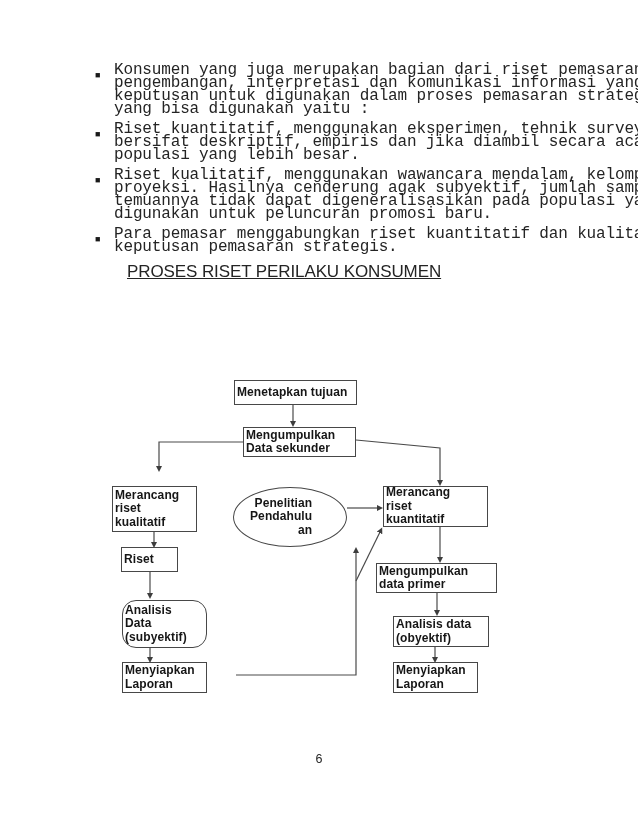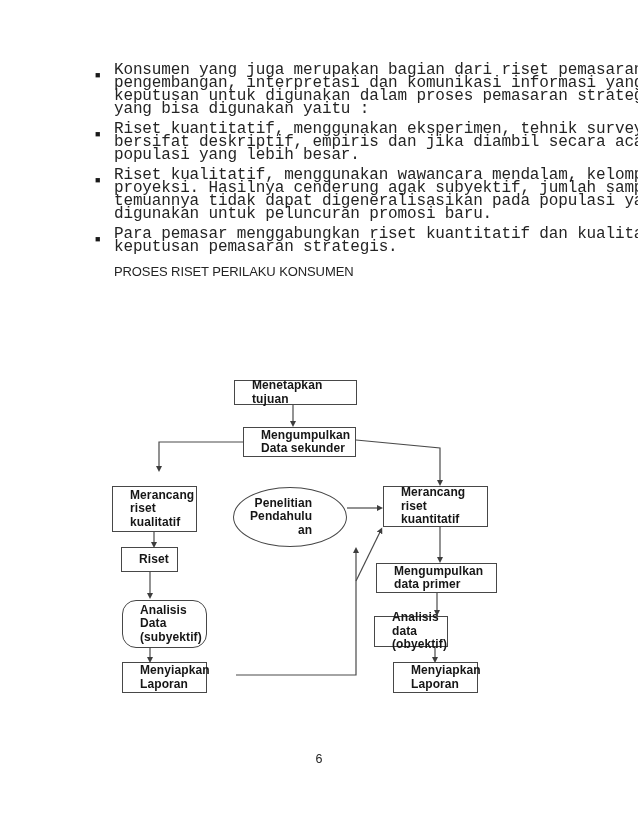--- a/index.html
+++ b/index.html
@@ -31,42 +31,43 @@
   }
   .ptext{
     flex:1;
     font-size:16px;
     line-height:13px;
     letter-spacing:-0.15px;
     white-space:pre;
     font-family:Liberation Mono, monospace;
   }
   .heading{
-    margin-left:19px;
+    margin-left:32px;
     margin-top:8px;
-    font-size:13px;
+    font-size:17px;
     line-height:20.6px;
     letter-spacing:-0.1px;
+    text-decoration:underline;
   }
   
   .diagram{
     position:absolute;
     left:90px;top:375px;
     width:480px;height:340px;
   }
   .diagram svg{position:absolute;left:0;top:0;}
   .cline{fill:none;stroke:#4a4a4a;stroke-width:1.2;}
   .node{
     position:absolute;
     box-sizing:border-box;
     border:1.4px solid #474747;
     background:#ffffff;
     display:flex;
     align-items:center;
-    padding-left:17px;
+    padding-left:2px;
     font-size:12px;
     font-weight:bold;
     line-height:13.5px;
     letter-spacing:0.1px;
     color:#161616;
     white-space:pre-line;
   }
   .node.ellipse{
     border-radius:50%;
     padding-left:16px;
@@ -159,21 +160,21 @@
 Pendahulu
 an</div>
 
     <div class="node" style="left:293px;top:111px;width:105px;height:41px;">Merancang
 riset
 kuantitatif</div>
 
     <div class="node" style="left:286px;top:188px;width:121px;height:30px;">Mengumpulkan
 data primer</div>
 
-    <div class="node" style="left:284px;top:241px;width:74px;height:31px;">Analisis data
+    <div class="node" style="left:303px;top:241px;width:96px;height:31px;">Analisis data
 (obyektif)</div>
 
     <div class="node" style="left:303px;top:287px;width:85px;height:31px;">Menyiapkan
 Laporan</div>
   </div>
 
   <div class="pagenum">6</div>
 
 </div>
 

